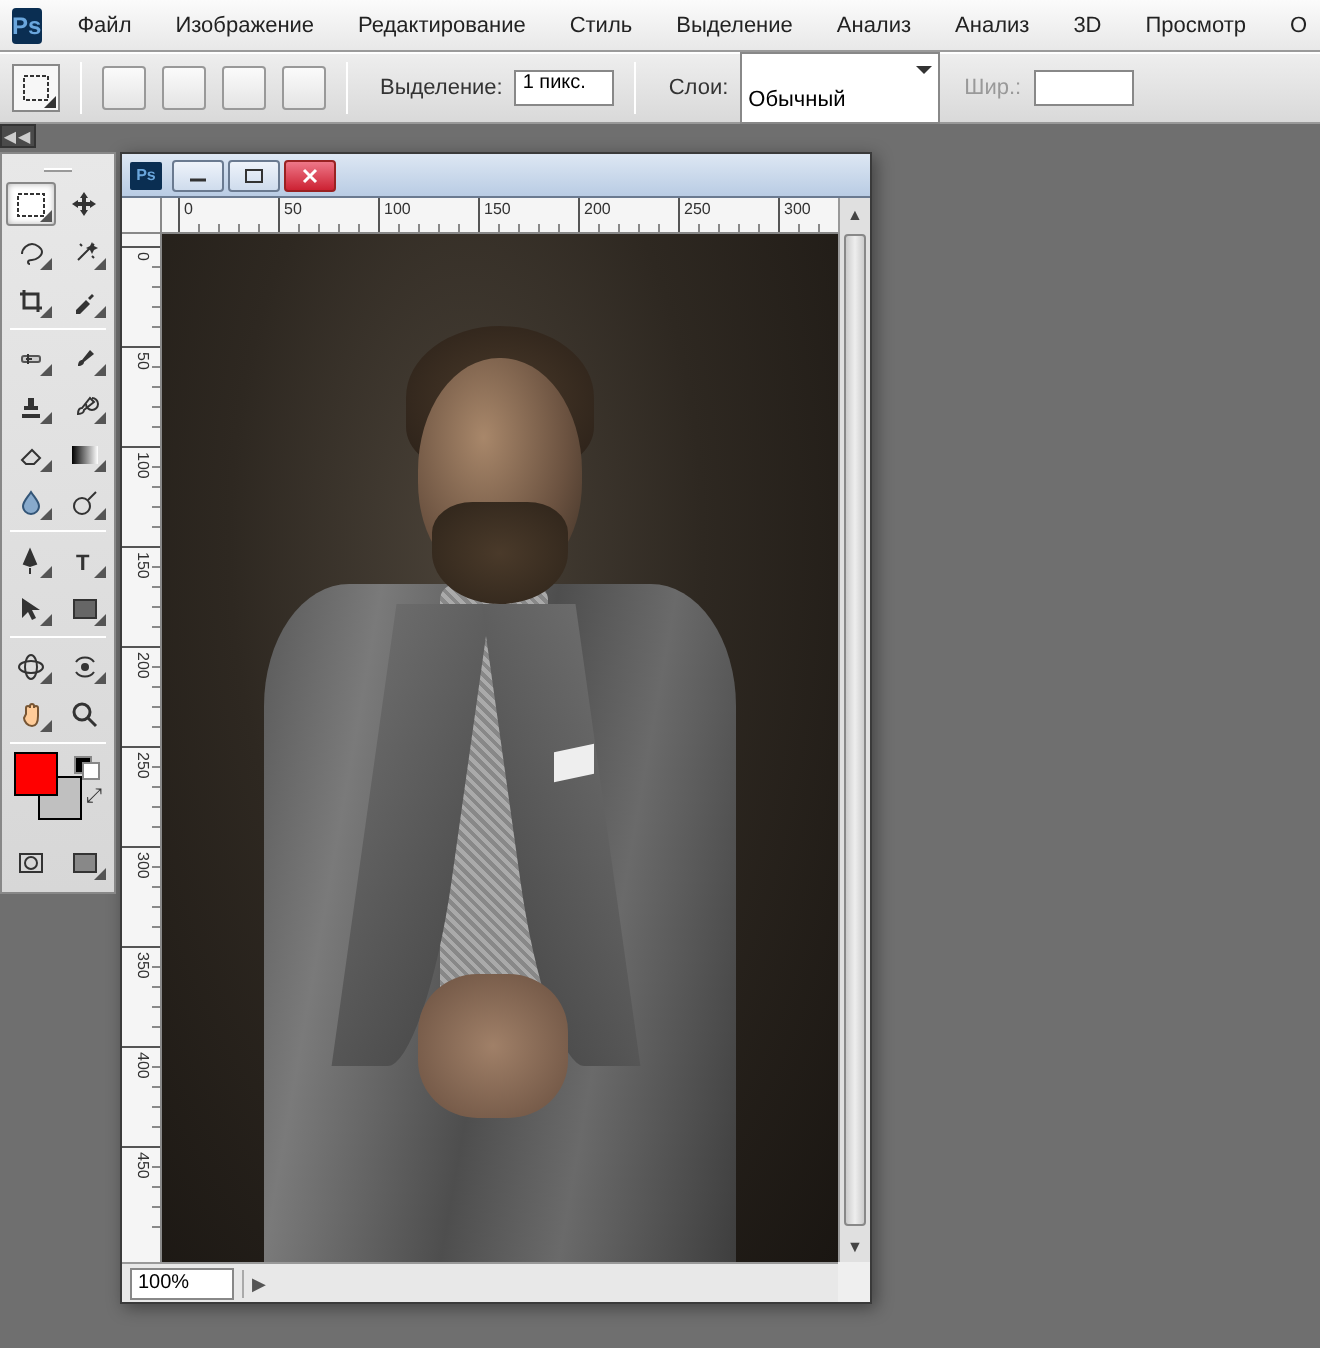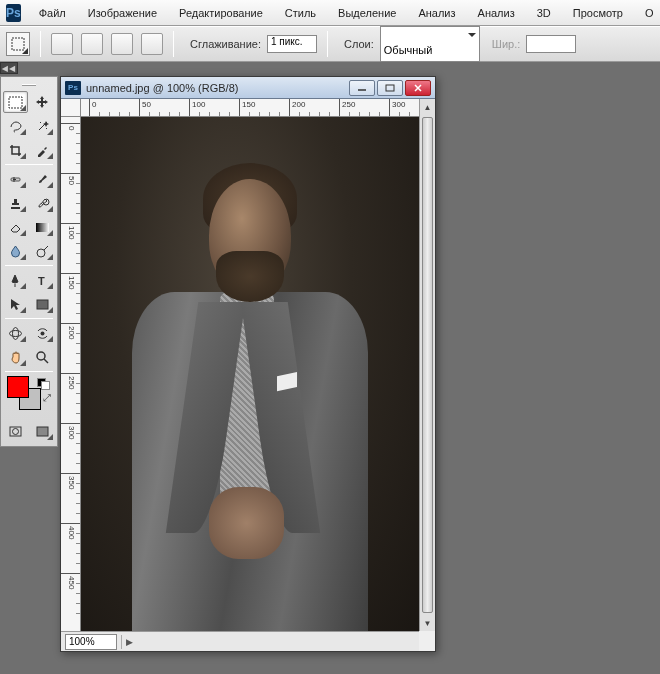--- a/index.html
+++ b/index.html
@@ -104,21 +104,21 @@
     <svg width="14" height="14">
         <rect x="1" y="1" width="12" height="12" fill="none" stroke="#333" stroke-dasharray="2 1"></rect>
       </svg>
   </div>
   <div class="opt-sep"></div>
   <div class="opt-iconbtn"></div>
   <div class="opt-iconbtn"></div>
   <div class="opt-iconbtn"></div>
   <div class="opt-iconbtn"></div>
   <div class="opt-sep"></div>
-  <span class="opt-label">Сглаживание:</span>
+  <span class="opt-label">Выделение:</span>
   <div class="opt-input">1 пикс.</div>
   <div class="opt-sep"></div>
   <span class="opt-label">Слои:</span>
   <div class="opt-select"><span>Обычный</span></div>
   <span class="opt-label disabled">Шир.:</span>
   <div class="opt-input disabled"></div>
 </div>
 
 <div class="collapse-tab">
     <span>◀◀</span>
@@ -316,21 +316,20 @@
           <rect x="2" y="2" width="11" height="9" fill="#888" stroke="#333"></rect>
         </svg>
         <span class="c"></span>
       </div>
   </div>
 </div>
 
 <div class="docwin">
   <div class="titlebar">
     <div class="ps-ico">Ps</div>
-    <div class="title">unnamed.jpg @ 100% (RGB/8)</div>
     <div class="winbtns">
       <div class="winbtn">
           <svg width="10" height="8">
             <path d="M1 6h8" stroke="#333" stroke-width="1.5"></path>
           </svg>
         </div>
       <div class="winbtn">
           <svg width="10" height="8">
             <rect x="1" y="1" width="8" height="6" fill="none" stroke="#333"></rect>
           </svg>

